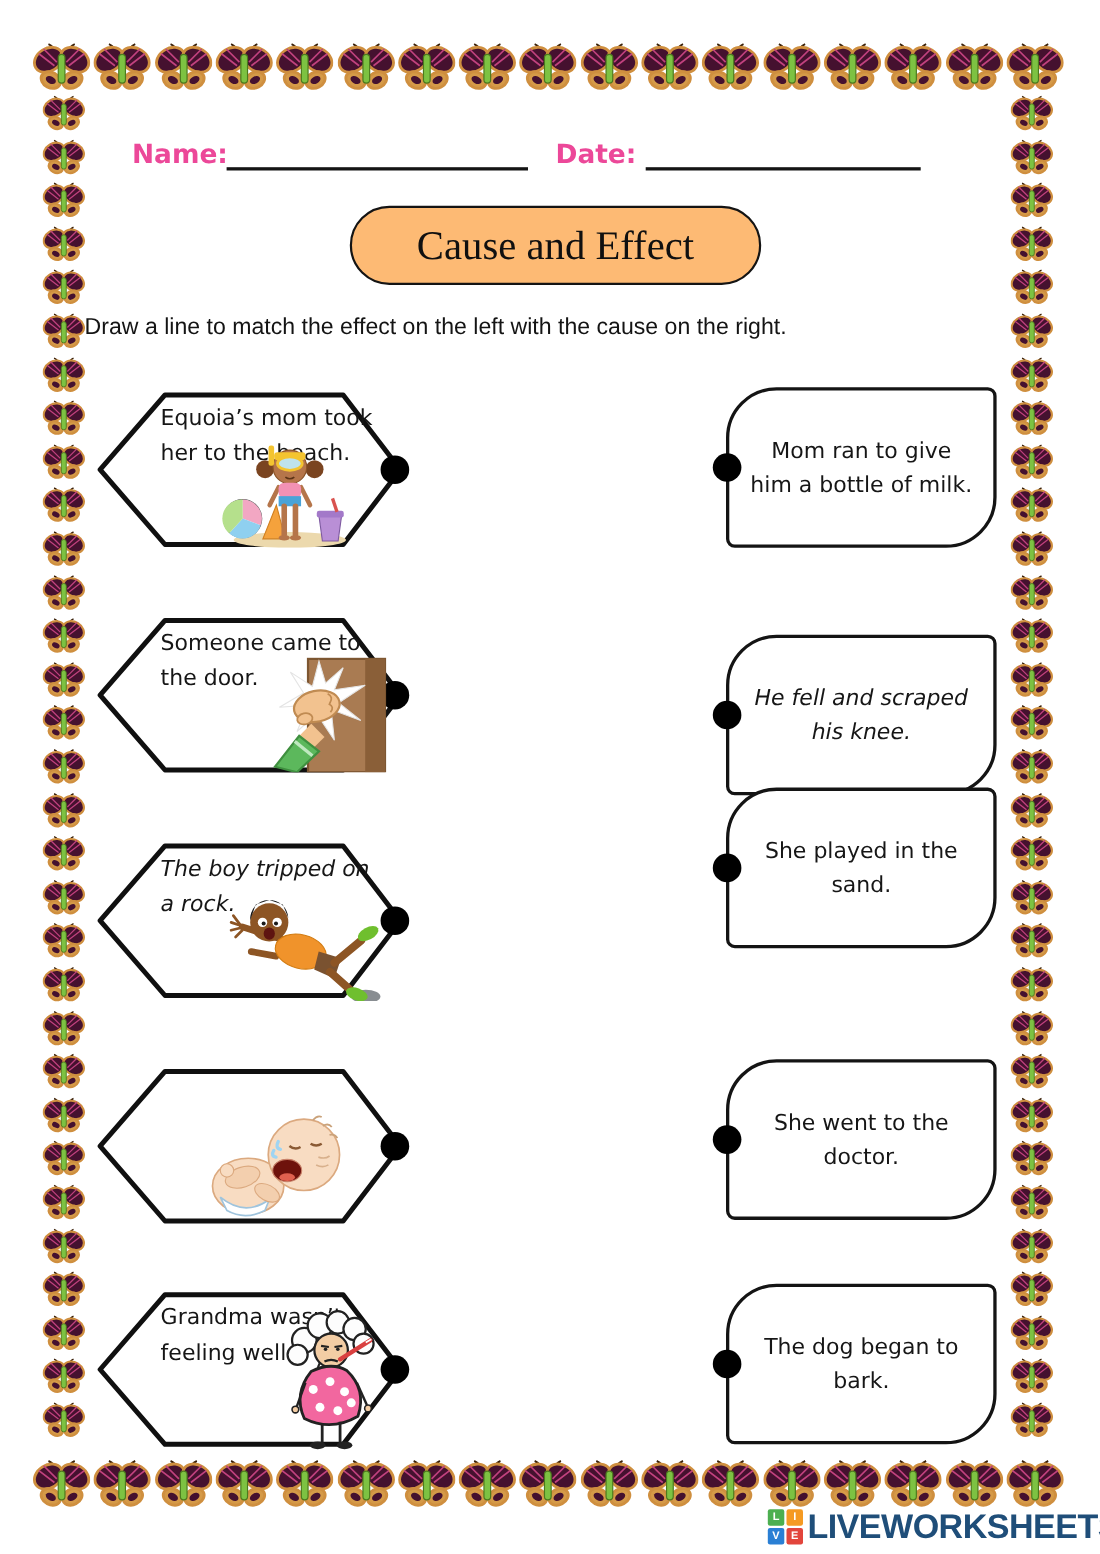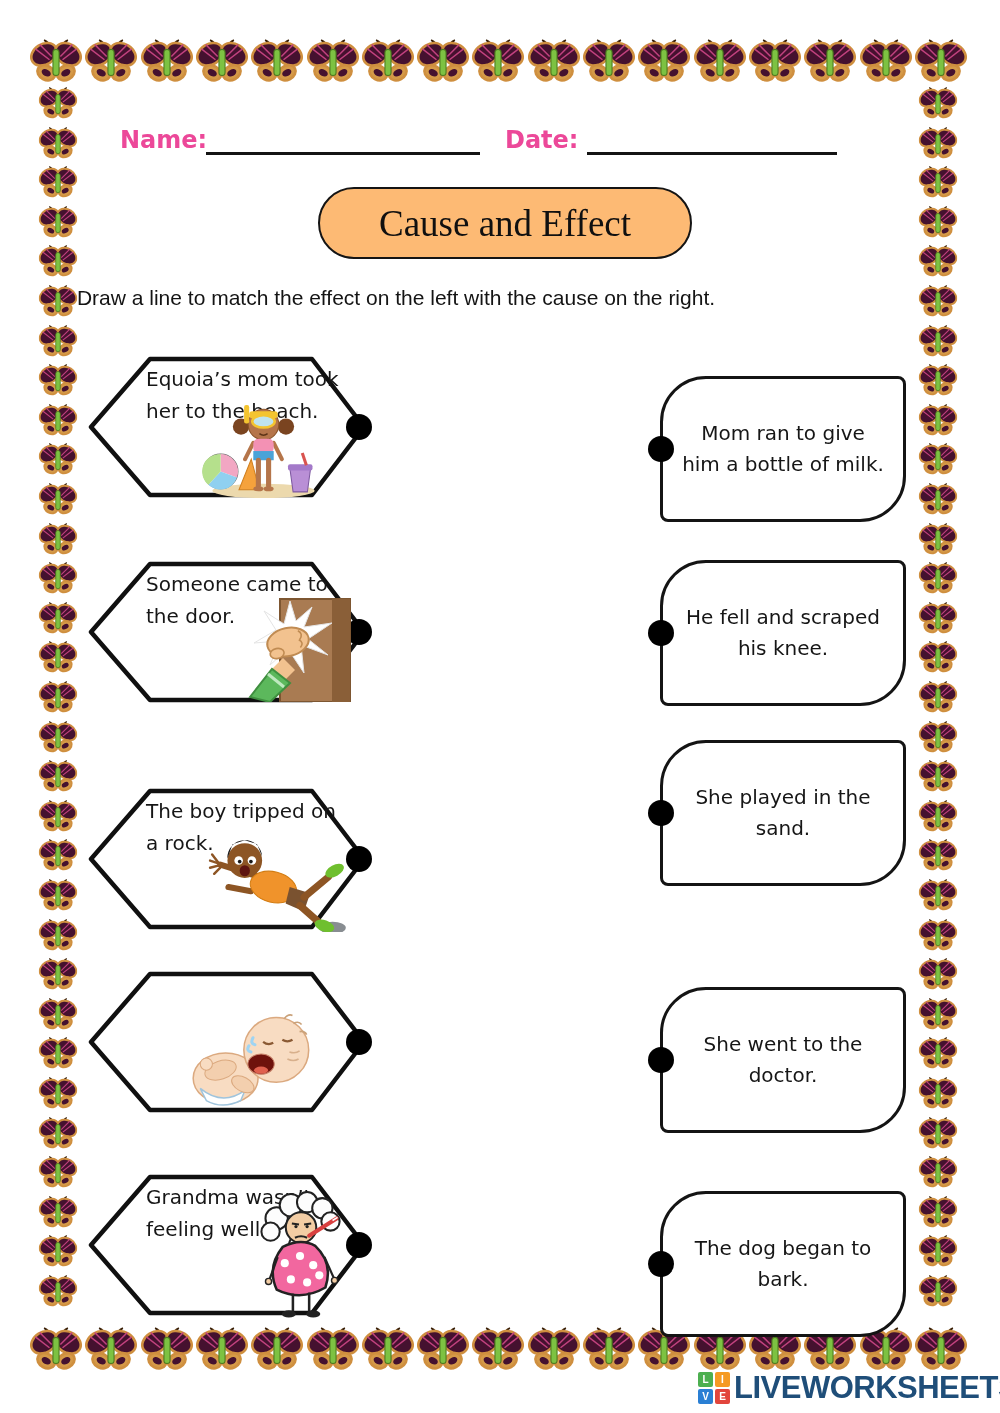--- a/index.html
+++ b/index.html
@@ -28,21 +28,21 @@
   .effect-text {
     position:absolute; left:58px; top:12px; width:208px;
     font-size:20px; line-height:1.58; color:#161616;
   }
   .clip { position:absolute; }
 
   .cause-box {
     position:absolute; left:660px; width:246px; height:146px;
     border:3.5px solid #141414; border-radius:46px 8px 46px 8px; background:#fff;
     display:flex; align-items:center; justify-content:flex-end; text-align:center;
-    font-size:20px; line-height:1.55; color:#161616; padding:0 18px; box-sizing:border-box;margin-top:24px;
+    font-size:20px; line-height:1.55; color:#161616; padding:0 18px; box-sizing:border-box;
   }
   .cause-dot {
     position:absolute; left:-15px; top:50%; margin-top:-13px;
     width:26px; height:26px; border-radius:50%; background:#000;
   }
 
   .logo { position:absolute; left:698px; top:1370px; display:flex; align-items:center; gap:4px; }
   .logo-grid { display:grid; grid-template-columns:15px 15px; grid-auto-rows:15px; gap:2px; }
   .logo-sq { color:#fff; font:700 10px/15px "Liberation Sans", sans-serif; text-align:center; border-radius:2px; }
   .sq-0 { background:#4caf50; } .sq-1 { background:#f59a23; }
@@ -428,21 +428,21 @@
         <ellipse cx="50" cy="45" rx="21" ry="14" fill="#f2c28f" stroke="#c08b52" stroke-width="2"></ellipse>
         <path d="M62,36 q5,4 0,9 M61,45 q5,4 0,8" stroke="#c08b52" stroke-width="1.6" fill="none"></path>
         <ellipse cx="37" cy="54" rx="7" ry="5" fill="#f2c28f" stroke="#c08b52" stroke-width="1.6"></ellipse>
       </g>
       <polygon points="34,72 45,61 57,73 46,84" fill="#f2c28f"></polygon>
       <polygon points="12,100 34,72 52,86 32,105" fill="#5cb85c" stroke="#3f8f3f" stroke-width="2"></polygon>
       <line x1="30" y1="77" x2="46" y2="90" stroke="#bfe8bf" stroke-width="3"></line>
     </svg>
   </div>
 
-  <div class="effect-box" style="top:784px;">
+  <div class="effect-box" style="top:762px;font-style:italic;">
     <svg class="hex-svg" width="284" height="150" viewBox="0 0 284 150">
       <polygon points="3,75 62,7 224,7 276,75 224,143 62,143" fill="#fff" stroke="#101010" stroke-width="4.5" stroke-linejoin="round"></polygon>
       <circle cx="271" cy="75" r="13" fill="#000"></circle>
     </svg>
     <div class="effect-text">The boy tripped on a rock.</div>
     <svg class="clip" style="left:118px; top:50px;" width="148" height="98" viewBox="0 0 145 96">
       <ellipse cx="124" cy="92" rx="13" ry="6" fill="#888d91"></ellipse>
       <line x1="52" y1="42" x2="14" y2="30" stroke="#8d5524" stroke-width="6" stroke-linecap="round"></line>
       <g stroke="#8d5524" stroke-width="2.4" stroke-linecap="round">
         <line x1="12" y1="28" x2="6" y2="20"></line>
@@ -530,21 +530,21 @@
       <line x1="60" y1="101" x2="60" y2="120" stroke="#222" stroke-width="2.5"></line>
       <ellipse cx="40" cy="122" rx="7" ry="3.5" fill="#222"></ellipse>
         <ellipse cx="64" cy="122" rx="7" ry="3.5" fill="#222"></ellipse>
     </svg>
   </div>
 
   <div class="cause-box" style="top:352px;">
     <div class="cause-dot"></div>
     <span>Mom ran to give him a bottle of milk.</span>
   </div>
-  <div class="cause-box" style="top:536px;">
+  <div class="cause-box" style="top:577px;font-style:italic;">
     <div class="cause-dot"></div>
     <span>He fell and scraped his knee.</span>
   </div>
   <div class="cause-box" style="top:716px;">
     <div class="cause-dot"></div>
     <span>She played in the sand.</span>
   </div>
   <div class="cause-box" style="top:963px;">
     <div class="cause-dot"></div>
     <span>She went to the doctor.</span>

